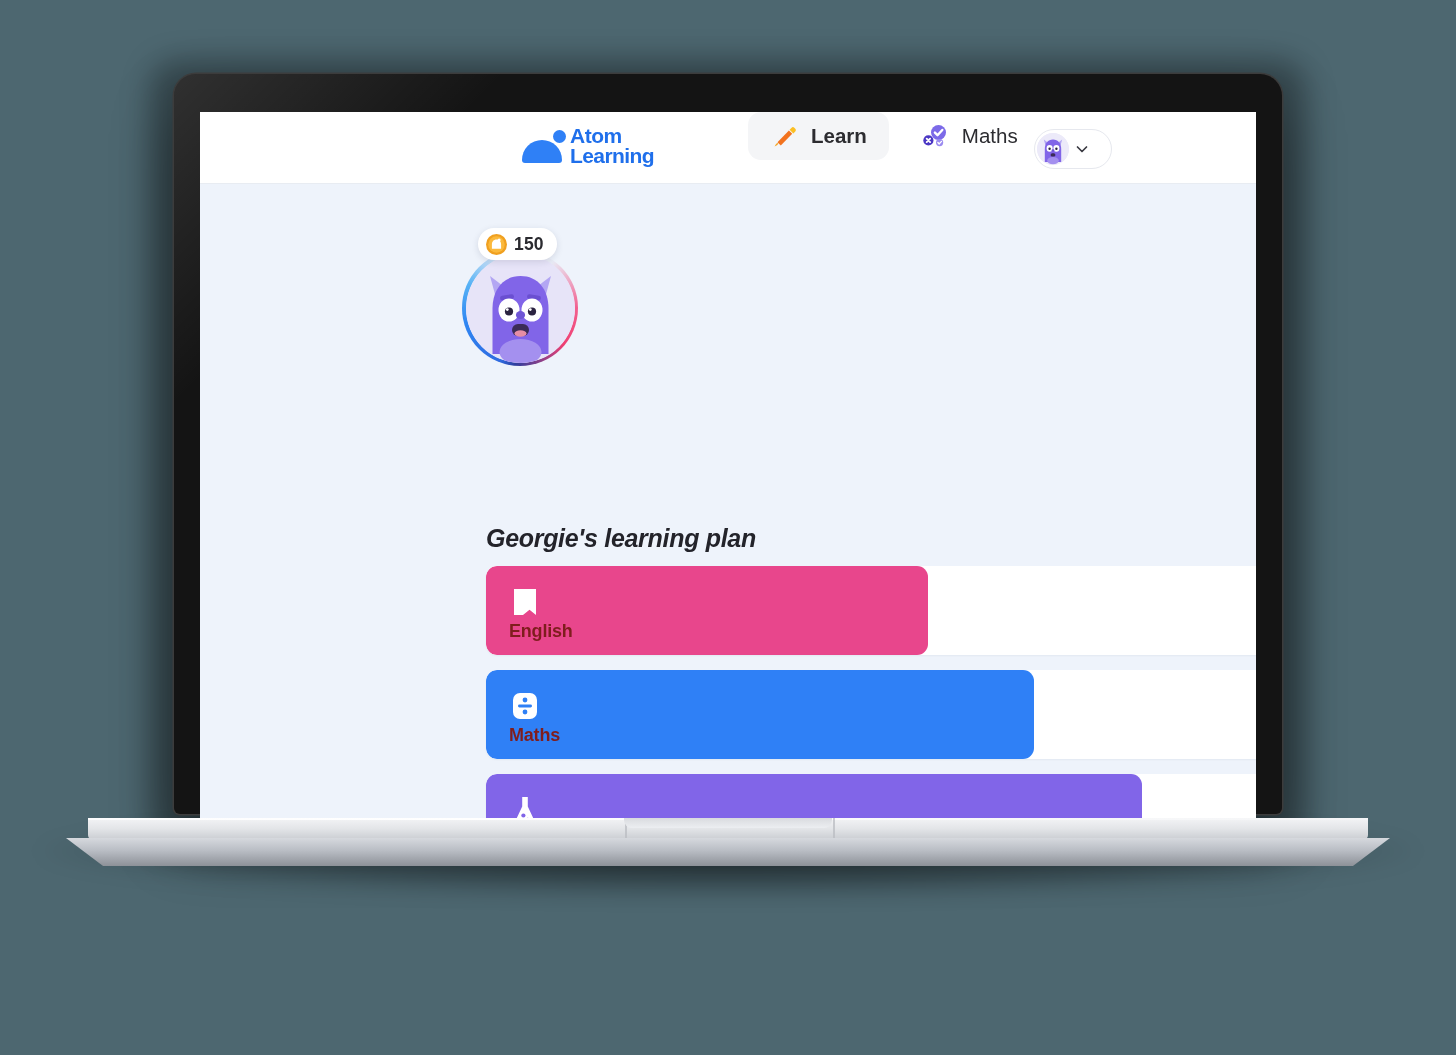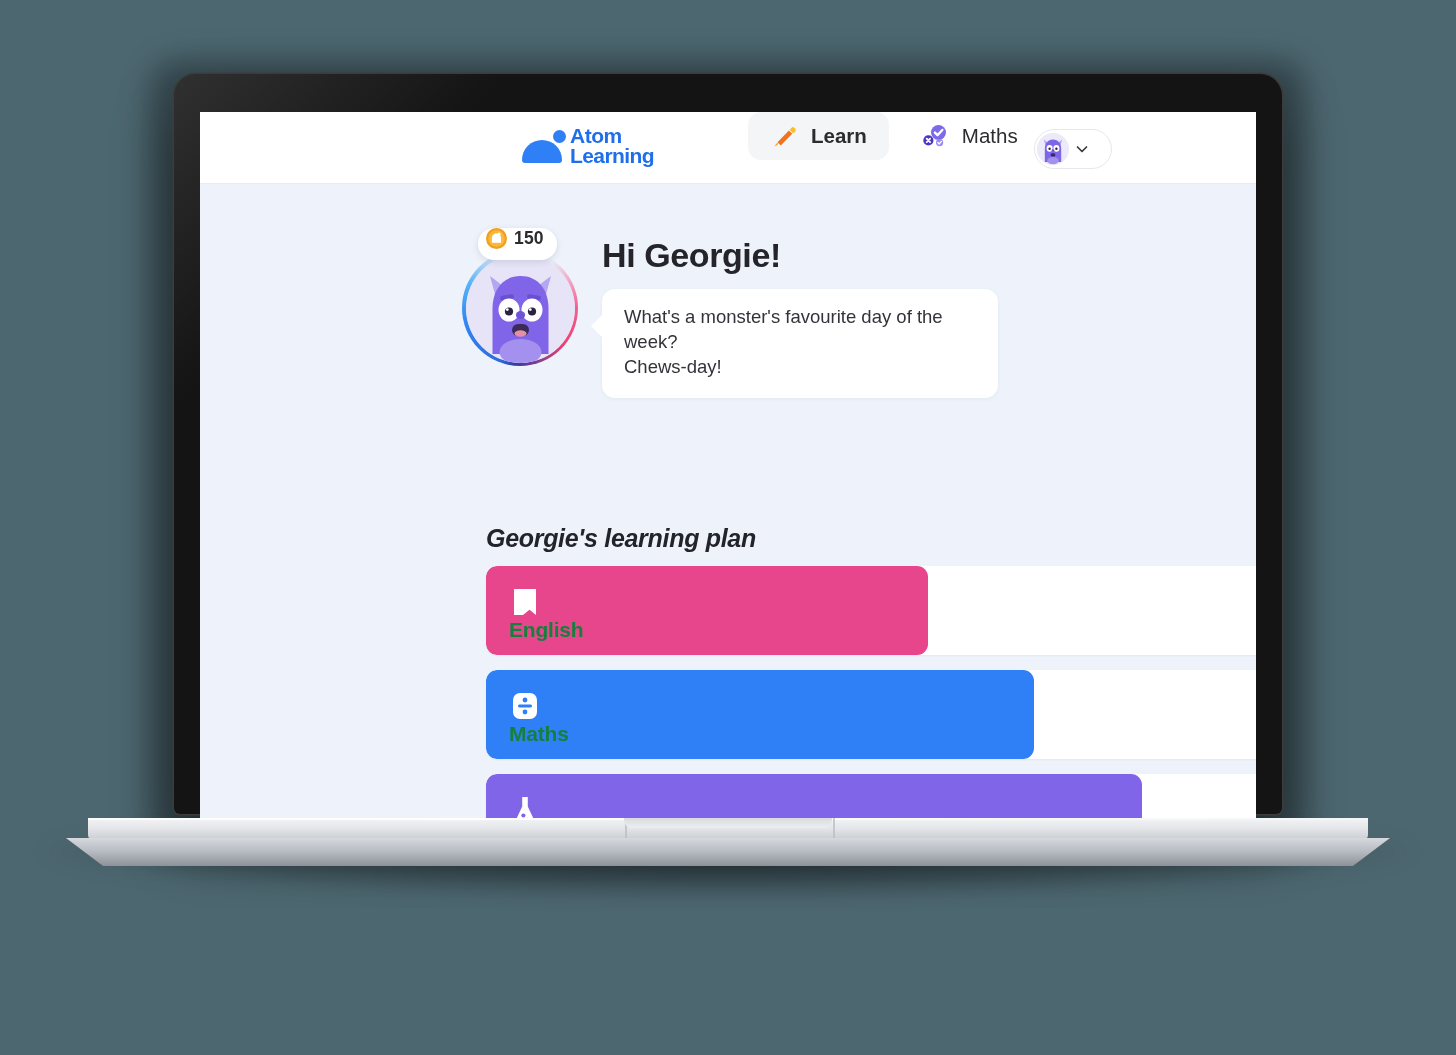--- a/index.html
+++ b/index.html
@@ -115,21 +115,21 @@
   .av-wrap{position:relative;width:116px;height:116px;flex:0 0 116px;margin-top:26px;}
   .av-ring{
     position:absolute;inset:0;border-radius:50%;
     background:conic-gradient(from 200deg,#2f6ae0 0deg,#2f86f2 55deg,#57b2f5 95deg,#e9ecf6 140deg,#e9ecf6 195deg,#f25f8f 250deg,#ef3f72 290deg,#2f3f9e 345deg,#2f6ae0 360deg);
     padding:3.5px;
   }
   .av-hole{position:absolute;inset:3.5px;border-radius:50%;background:#e7e4f8;overflow:hidden;}
   .coin-badge{
     position:absolute;left:16px;top:-22px;z-index:5;
     background:#fff;border-radius:17px;height:32px;
-    display:flex;align-items:flex-start;gap:7px;padding:0 13px 0 8px;
+    display:flex;align-items:center;gap:7px;padding:0 13px 0 8px;
     box-shadow:0 2px 7px rgba(30,40,70,.13);
   }
   .coin{width:21px;height:21px;flex:0 0 21px;}
   .coin-num{font-size:17.5px;font-weight:700;color:#2b2b30;letter-spacing:.2px;}
 
   .hero-text{margin-left:24px;padding-top:12px;}
   .greeting{
     font-size:34px;font-weight:800;color:#24242a;letter-spacing:-.4px;
     margin:0 0 14px 0;font-family:"Liberation Sans",sans-serif;
   }
@@ -158,21 +158,21 @@
     margin-bottom:15px;overflow:hidden;cursor:pointer;
     box-shadow:0 1px 2px rgba(25,35,60,.05);
   }
   .fill{
     position:absolute;left:0;top:0;height:100%;border-radius:11px;
     display:block;
   }
   .subj-icon{position:absolute;left:23px;top:20px;width:32px;height:32px;}
   .subj-label{
     position:absolute;left:23px;bottom:13px;
-    font-size:21px;font-weight:700;color:#15803d;letter-spacing:-.2px;
+    font-size:18px;font-weight:700;color:#7f1d1d;letter-spacing:-.2px;
   }
   .score{
     position:absolute;right:18px;top:24px;text-align:right;color:#fff;
   }
   .score .cap{font-size:13.5px;margin-top:7px;opacity:.97;letter-spacing:.1px;}
 </style>
 </head>
 <body style="background: rgb(77, 103, 112);">
 
 <div id="stage">
@@ -287,27 +287,20 @@
                     <circle cx="10.5" cy="10.5" r="10.5" fill="#f0a020"></circle>
                     <circle cx="10.5" cy="10.5" r="8.2" fill="#fbb93c"></circle>
                     <path d="M10.5 5.4c-2.9 0-4.6 2.2-4.6 5v4.3h9.2v-4.3c0-2.8-1.7-5-4.6-5z" fill="#fff"></path>
                     <circle cx="13.1" cy="6.1" r="1.5" fill="#fff"></circle>
                   </svg>
                 </span>
                 <span class="coin-num">150</span>
               </div>
             </div>
 
-            <div class="hero-text">
-              <div class="greeting">Hi Georgie!</div>
-              <div class="bubble">
-                <div>What's a monster's favourite day of the week?</div>
-                <div>Chews-day!</div>
-              </div>
-            </div>
           </div>
 
           <div class="plan-head">
             <span class="plan-title">Georgie's learning plan</span>
 
           </div>
 
           <div class="rows">
 
             <div class="row">

